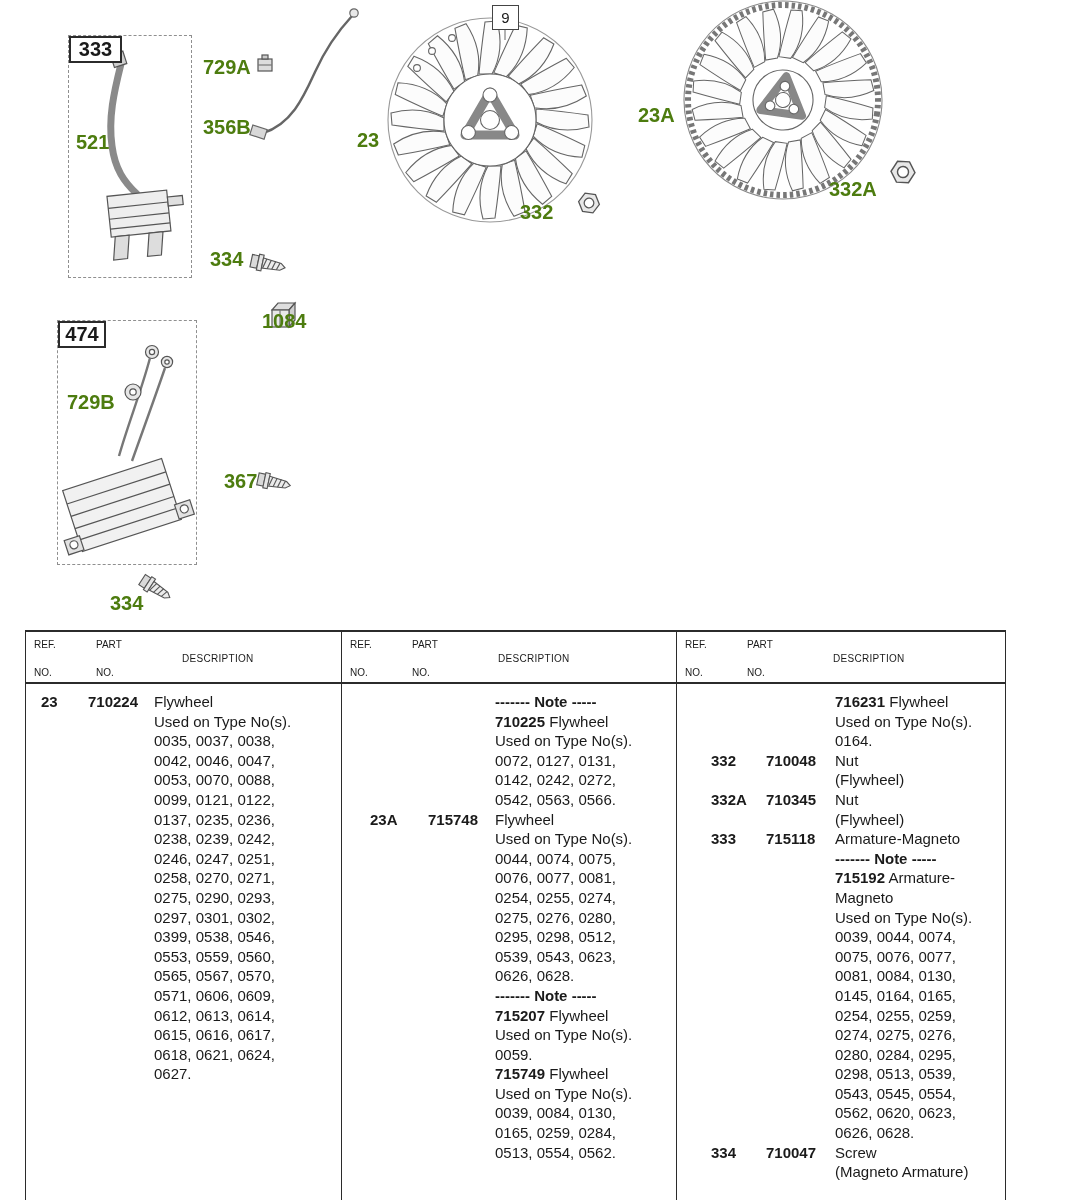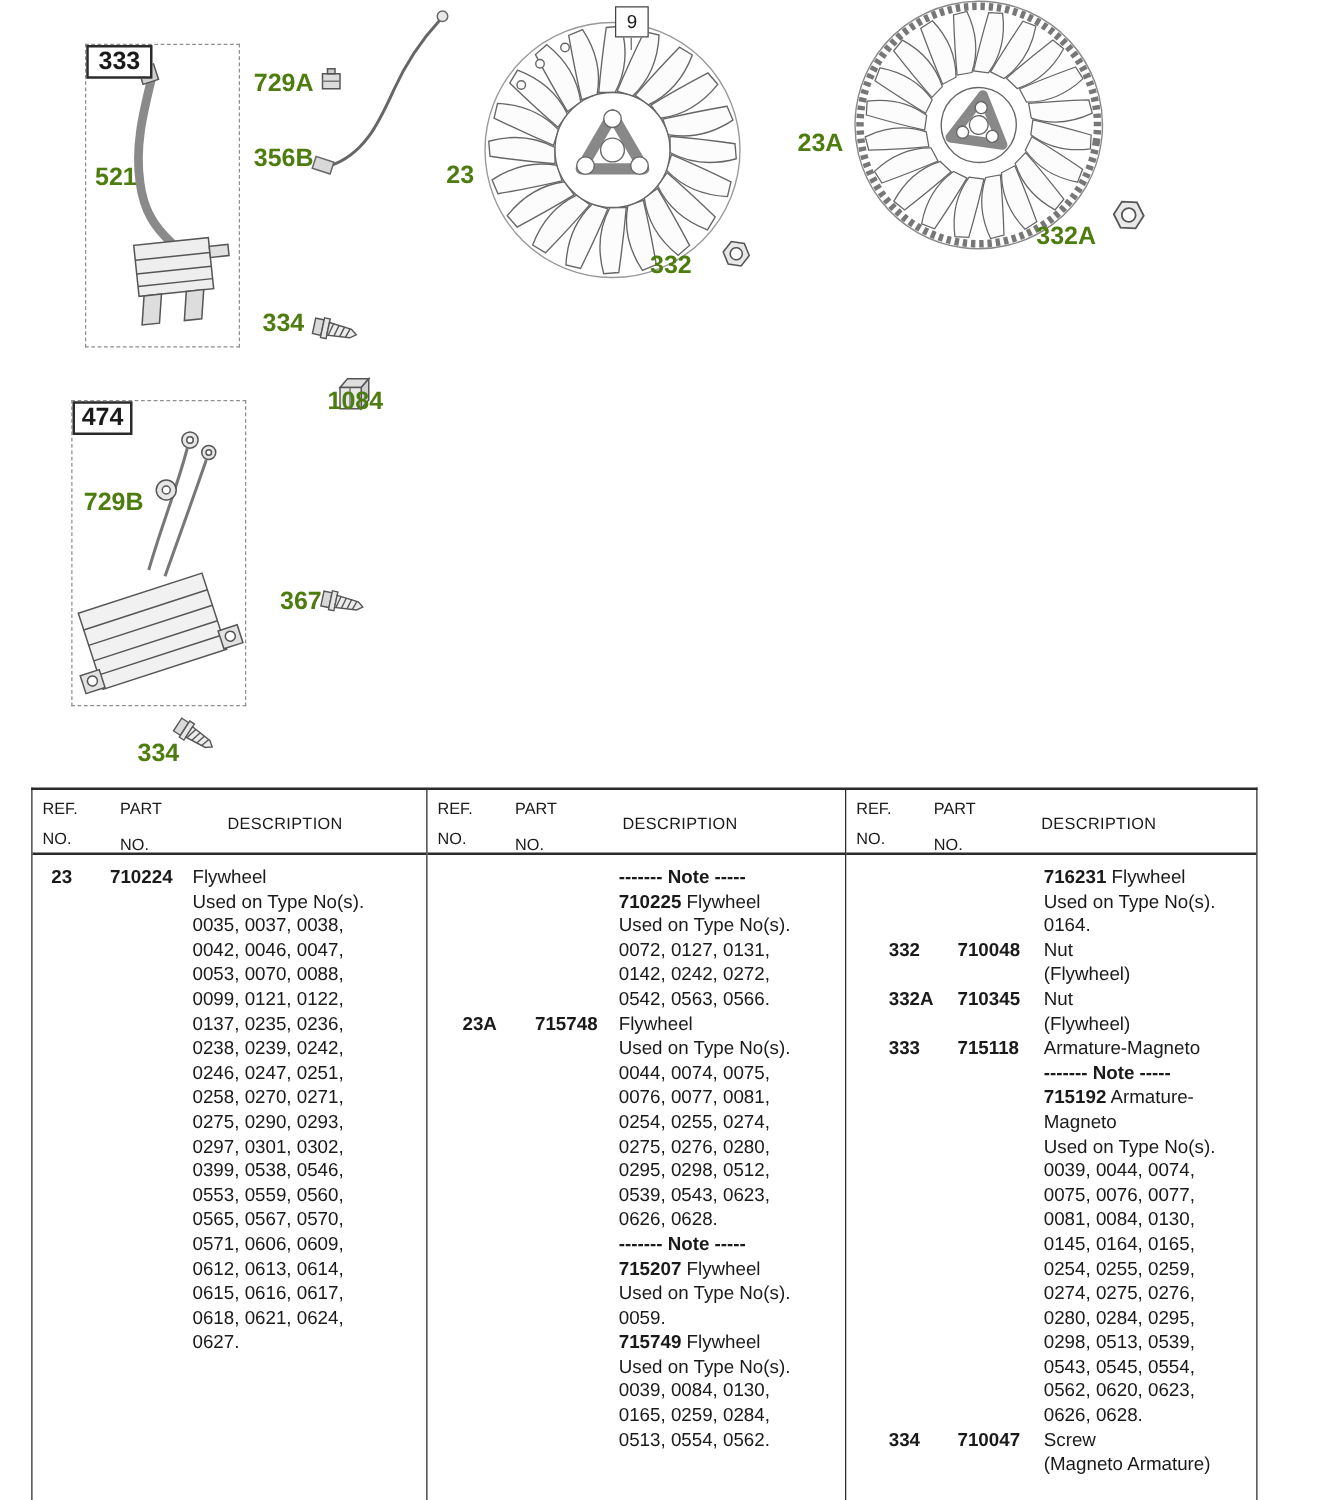--- a/index.html
+++ b/index.html
@@ -16,21 +16,21 @@
   .callout { position:absolute; border:1.5px solid #444; background:#fff; font-size:15px;
              width:27px; height:25px; display:flex; align-items:center; justify-content:center; z-index:3; }
 
   
   .ptable { position:absolute; left:25px; top:630px; width:981px; height:570px; display:flex;
             border-top:2px solid #2b2b2b; border-left:1.5px solid #2b2b2b; border-right:1.5px solid #2b2b2b; }
   .tcol { display:flex; flex-direction:column; }
   .tcol:nth-child(1){ width:315px; }
   .tcol:nth-child(2){ width:335px; border-left:1.5px solid #2b2b2b; }
   .tcol:nth-child(3){ width:329px; border-left:1.5px solid #2b2b2b; }
-  .thead { height:52px; border-bottom:2px solid #2b2b2b; display:flex; font-size:13px; padding:7px 0 4px 0; }
+  .thead { height:52px; border-bottom:2px solid #2b2b2b; display:flex; font-size:10px; padding:7px 0 4px 0; }
   .th-ref { margin-left:8px; width:62px; display:flex; flex-direction:column; justify-content:space-between; }
   .th-part { width:74px; display:flex; flex-direction:column; justify-content:space-between;gap:14px; }
   .th-desc { flex:1; display:flex; align-items:center; padding-left:12px; letter-spacing:0.3px; }
   .tbody { padding-top:8px; font-size:15px; line-height:19.6px; }
   .trow { display:flex; }
   .c-ref, .c-part { font-weight:bold; flex-shrink:0; }
   .c-desc { flex:1; white-space:nowrap; }
   .c-desc b { font-weight:bold;margin-top:18px; }
   .note-text { font-weight:bold; }
   .tcol:nth-child(1) .c-ref{ margin-left:15px; width:47px; }

